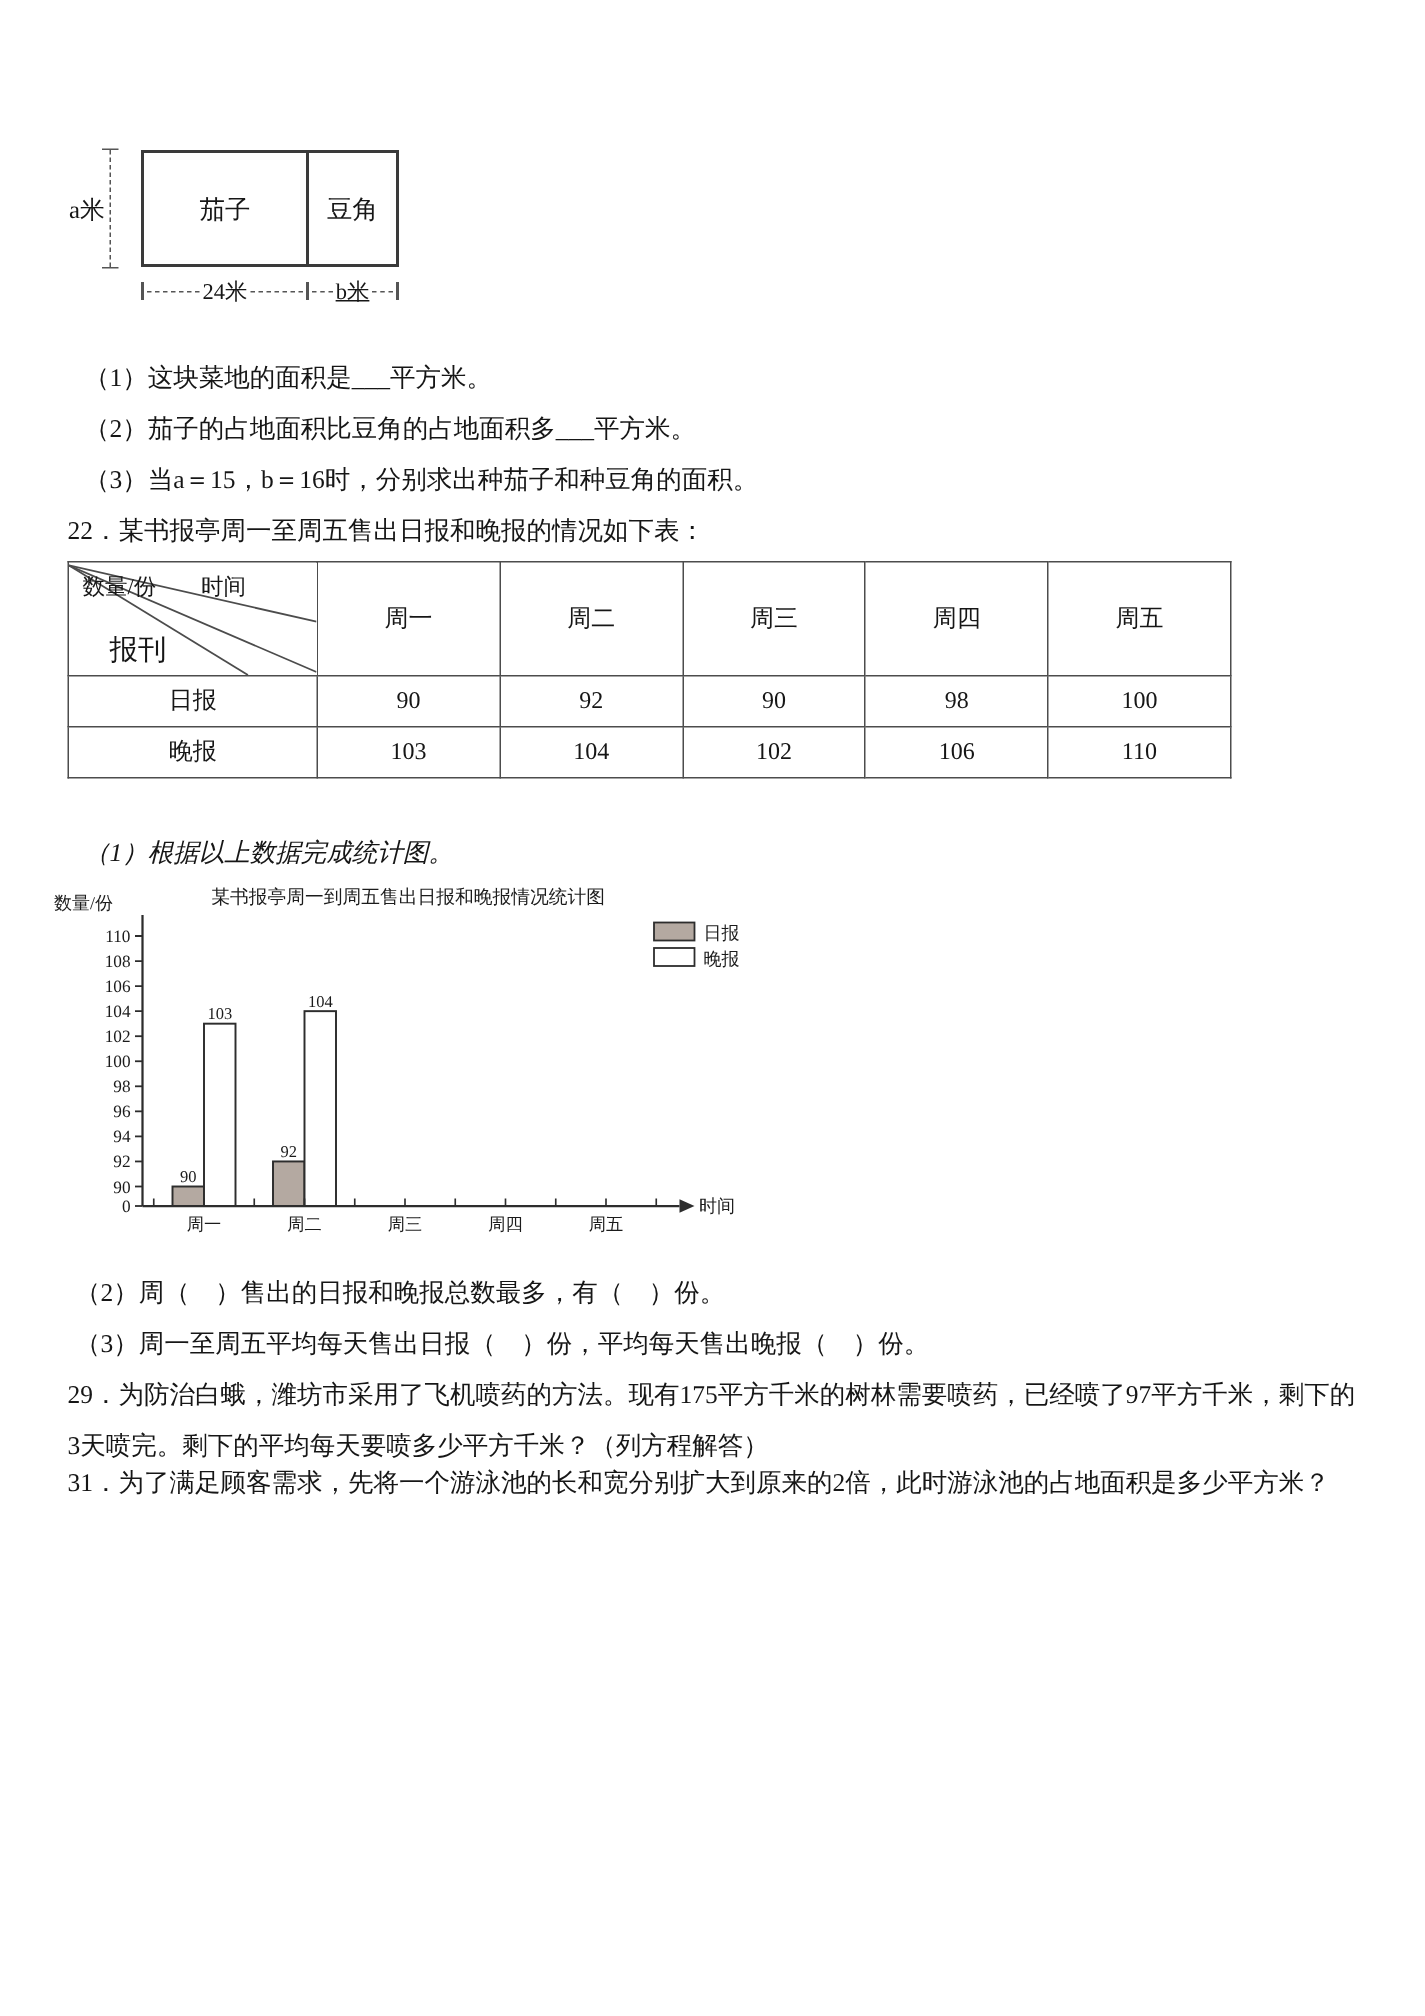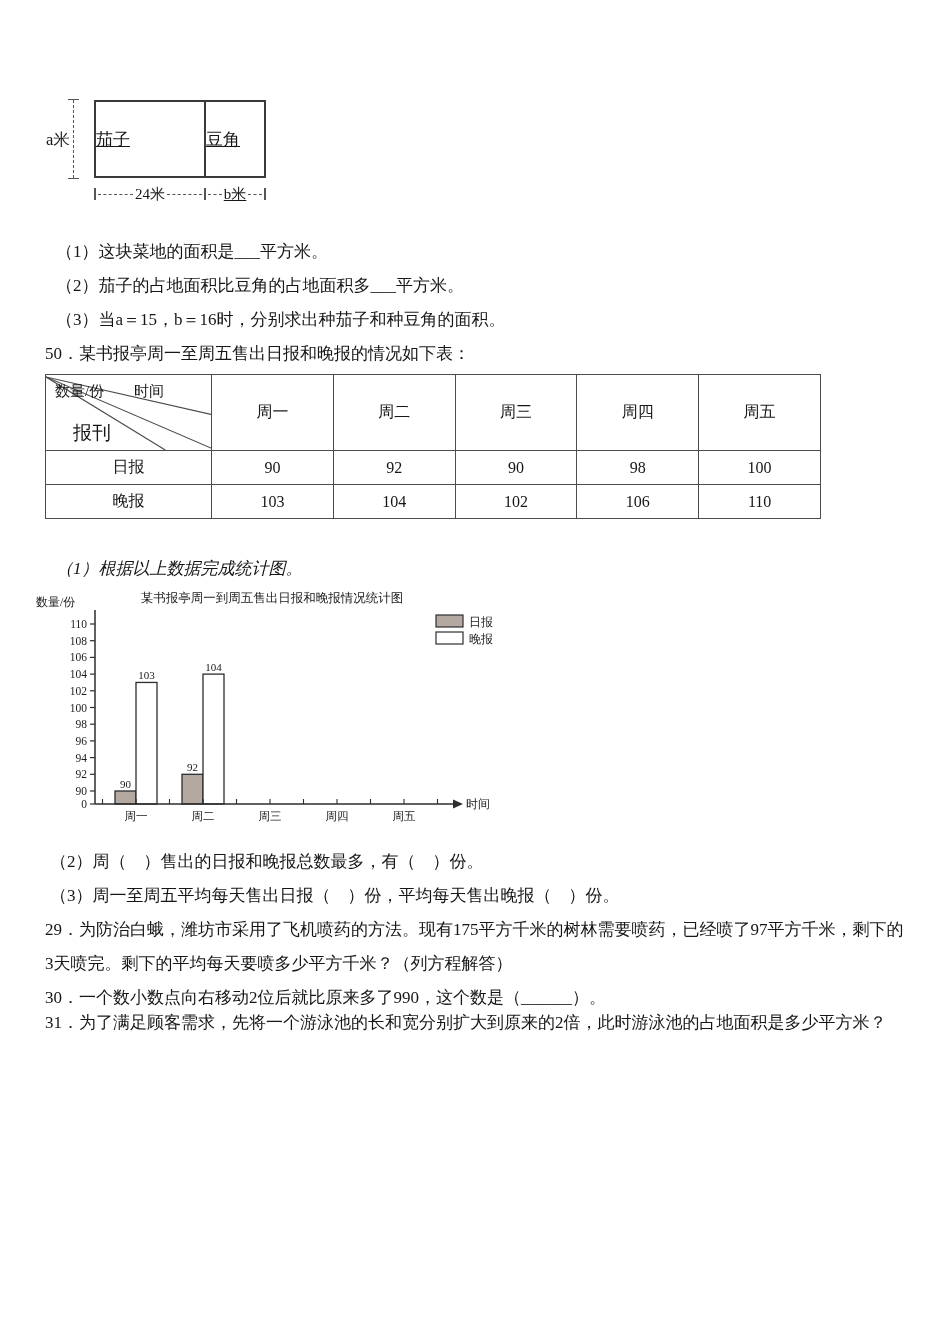--- a/index.html
+++ b/index.html
@@ -16,21 +16,21 @@
   .mt26 { margin-top:26px; }
   .mt13 { margin-top:1px; }
 
   
   .diagram { position:relative; margin:100px 0 0 46px; width:290px; height:104px; }
   .a-label { position:absolute; left:0; top:29px; font-size:16.5px; }
   .vdash { position:absolute; left:27px; top:0; height:78px; border-left:1.5px dashed #555; }
   .vdash::before,.vdash::after { content:""; position:absolute; left:-6px; width:11px; border-top:1.5px solid #555; }
   .vdash::before { top:-1px; } .vdash::after { bottom:-1px; }
   .plot-rect { position:absolute; left:48px; top:0; width:172px; height:78px; border:2px solid #3a3a3a; display:flex; background:#fff; }
-  .cell { display:flex; align-items:center; font-size:17px;text-decoration:underline; }
+  .cell { display:flex; align-items:center; justify-content:center; font-size:17px; }
   .cell-left { width:110px; border-right:2px solid #3a3a3a; }
   .cell-right { flex:1; }
   .bottom-dim { position:absolute; left:48px; top:86px; width:172px; height:16px; display:flex; align-items:center; }
   .tick { width:2px; height:12px; background:#555; flex:0 0 auto; }
   .seg { display:flex; align-items:center; font-size:15px; }
   .seg-left { flex:0 0 108px; } .seg-right { flex:1;text-decoration:underline; }
   .dash { flex:1; border-top:1.5px dashed #555; margin:0 2px; }
   .dim-text { white-space:nowrap; }
 
   
@@ -78,21 +78,21 @@
         <span class="dim-text">b米</span>
         <span class="dash"></span>
       </span>
       <span class="tick"></span>
     </div>
   </div>
 
   <p class="qline sub mt36">（1）这块菜地的面积是___平方米。</p>
   <p class="qline sub">（2）茄子的占地面积比豆角的占地面积多___平方米。</p>
   <p class="qline sub">（3）当a＝15，b＝16时，分别求出种茄子和种豆角的面积。</p>
-  <p class="qline main">50．某书报亭周一至周五售出日报和晚报的情况如下表：</p>
+  <p class="qline main">22．某书报亭周一至周五售出日报和晚报的情况如下表：</p>
 
   <table class="sales-table">
     <tbody>
       <tr class="hdr">
         <td class="c0 corner">
           <svg class="corner-lines" viewBox="0 0 166 76" preserveAspectRatio="none">
             <line x1="0" y1="2" x2="166" y2="40"></line>
             <line x1="0" y1="2" x2="166" y2="74"></line>
             <line x1="0" y1="2" x2="120" y2="76"></line>
           </svg>
@@ -187,16 +187,15 @@
         <text x="433" y="37" font-size="12">日报</text>
         <rect x="400" y="43" width="27" height="12" fill="#ffffff" stroke="#2d2d2d" stroke-width="1.2"></rect>
         <text x="433" y="54" font-size="12">晚报</text>
       </svg>
   </div>
 
   <p class="qline sub2 mt26">（2）周（　）售出的日报和晚报总数最多，有（　）份。</p>
   <p class="qline sub2">（3）周一至周五平均每天售出日报（　）份，平均每天售出晚报（　）份。</p>
   <p class="qline main">29．为防治白蛾，潍坊市采用了飞机喷药的方法。现有175平方千米的树林需要喷药，已经喷了97平方千米，剩下的</p>
   <p class="qline main">3天喷完。剩下的平均每天要喷多少平方千米？（列方程解答）</p>
-  <p class="qline main">30．一个数小数点向右移动2位后就比原来多了990，这个数是（______）。</p>
   <p class="qline main mt13">31．为了满足顾客需求，先将一个游泳池的长和宽分别扩大到原来的2倍，此时游泳池的占地面积是多少平方米？</p>
 
 </div>
 
 </body></html>

